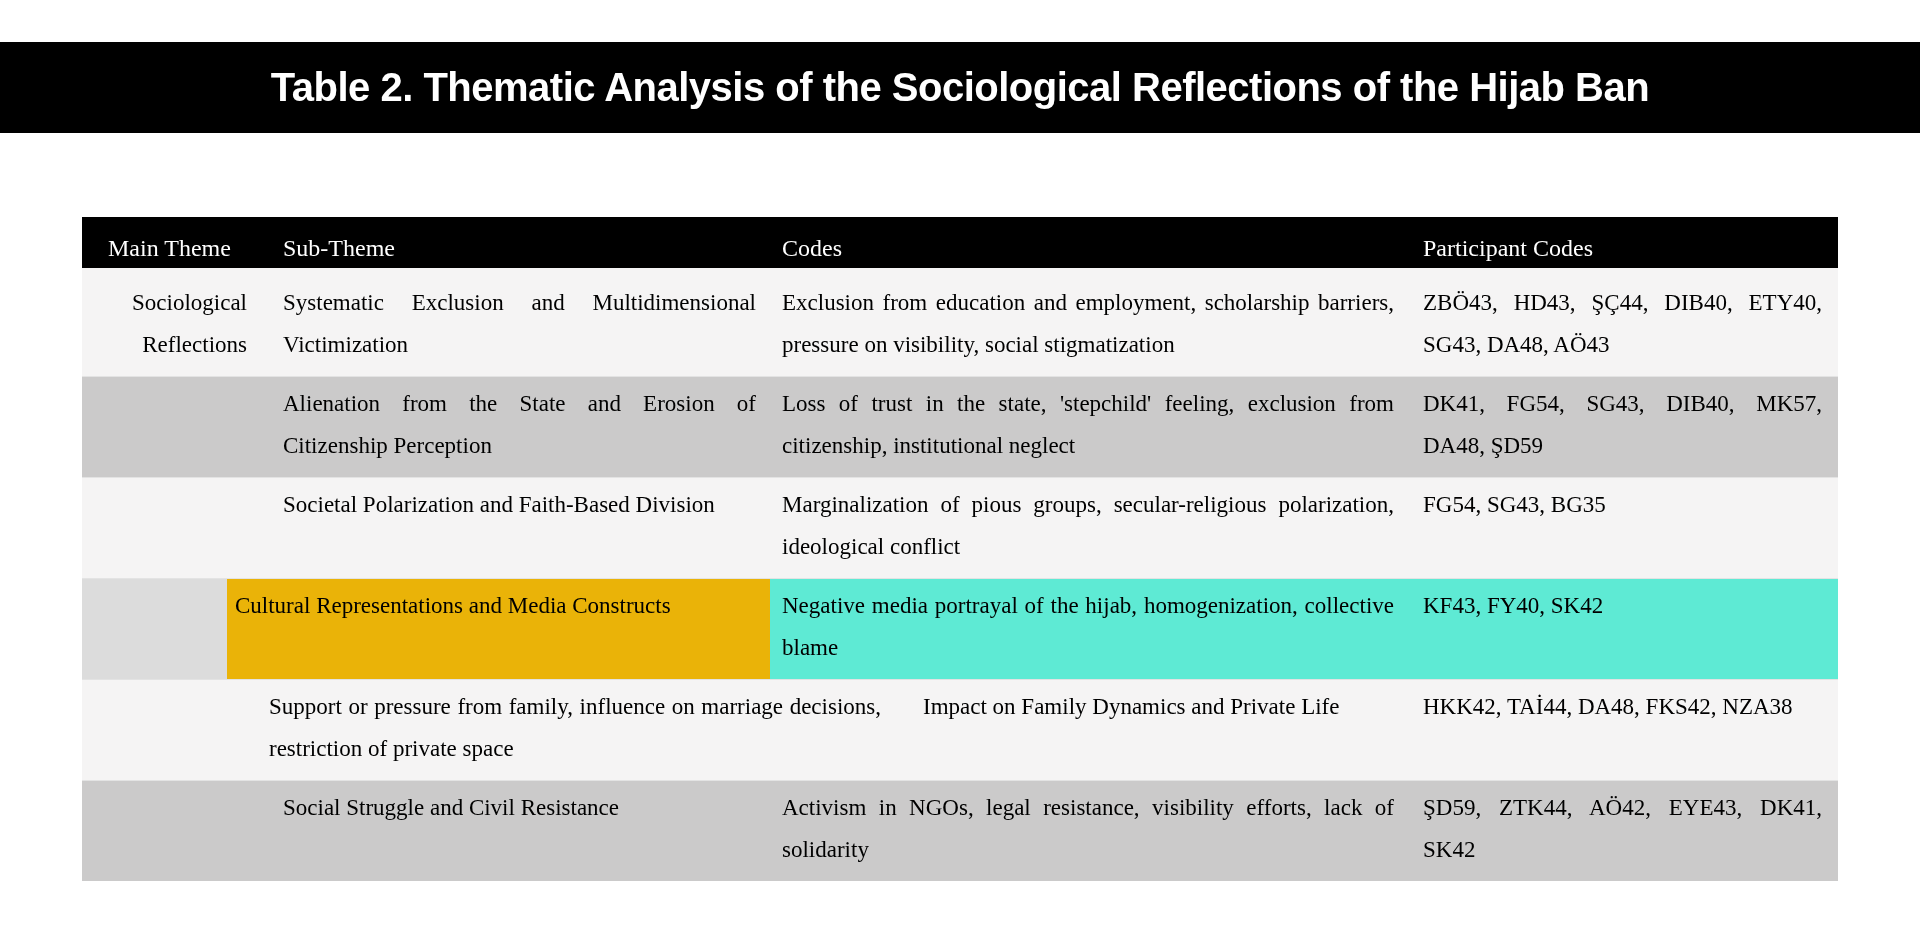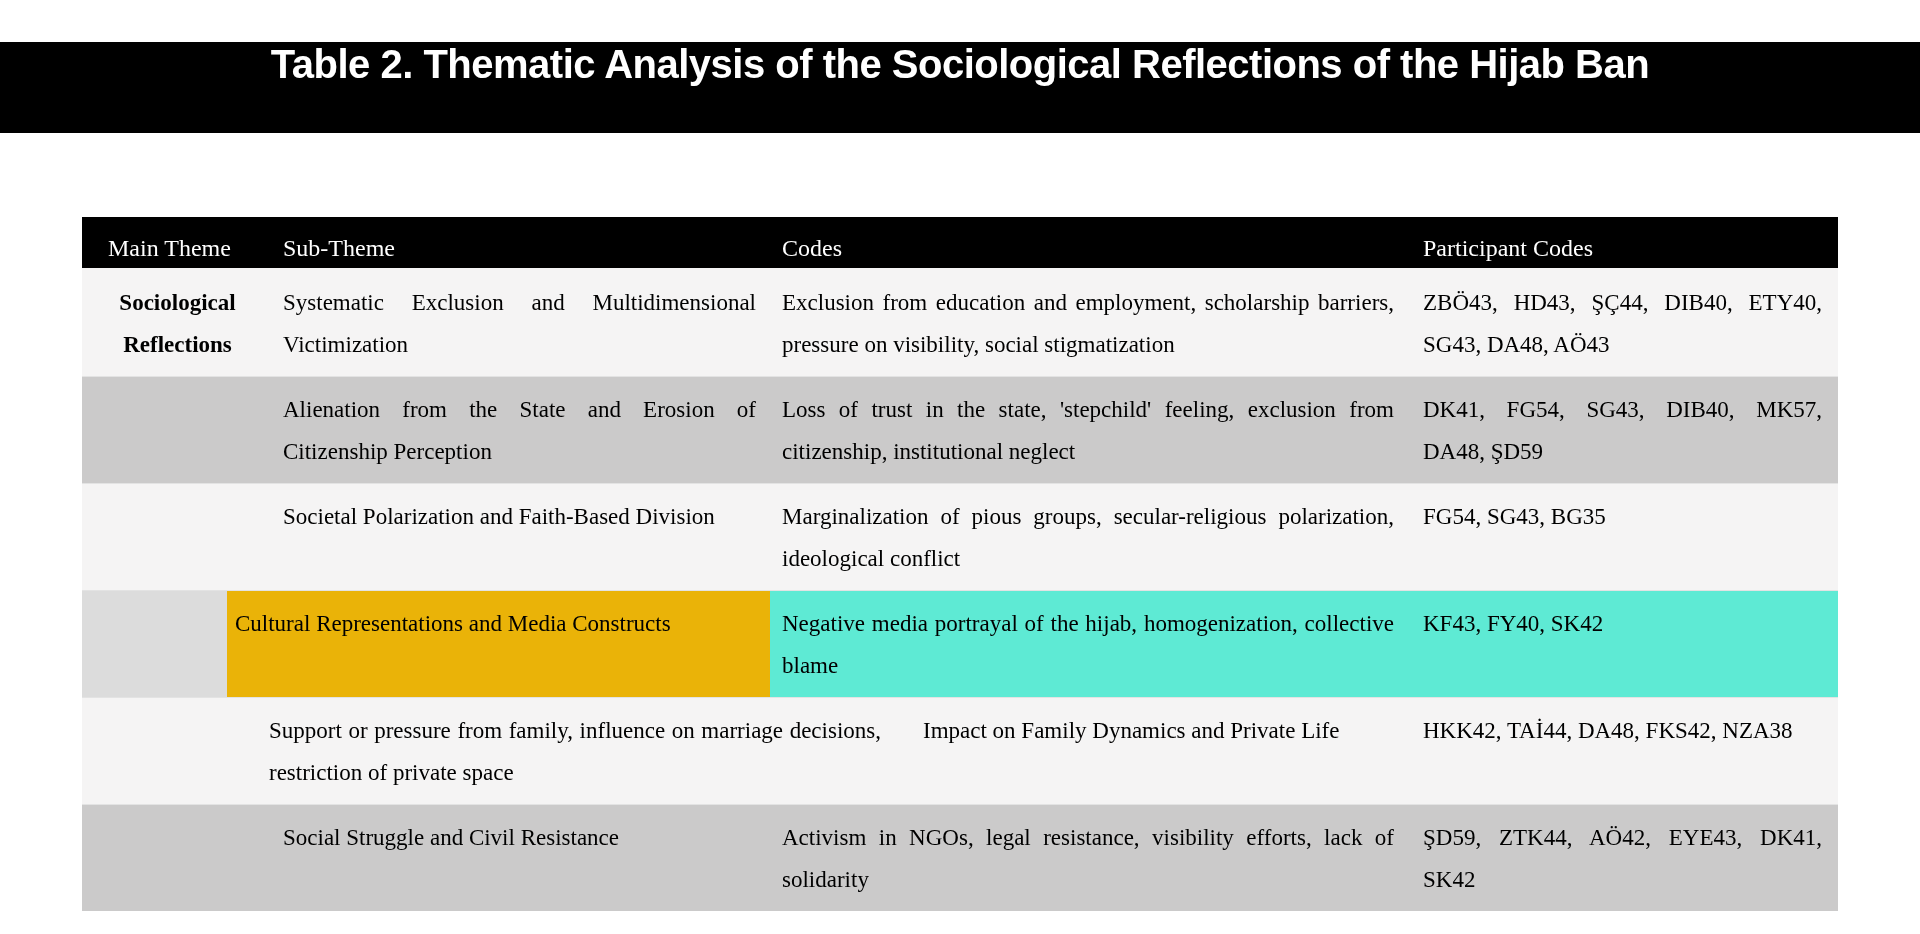--- a/index.html
+++ b/index.html
@@ -12,20 +12,21 @@
     overflow: hidden;
   }
 
   
   .title-banner {
     position: absolute;
     left: 0; top: 42px;
     width: 1920px; height: 91px;
     background: #000000;
     display: flex;
+    align-items: center;
     justify-content: center;
   }
   .title-banner .title-text {
     color: #ffffff;
     font-family: "Liberation Sans", sans-serif;
     font-weight: bold;
     font-size: 40px;
     letter-spacing: -0.5px;
     white-space: nowrap;
   }
@@ -38,21 +39,21 @@
   }
   .t-row {
     display: flex;
     width: 100%;
     box-sizing: border-box;
   }
   .t-cell {
     box-sizing: border-box;
     font-size: 23px;
     line-height: 42px;
-    padding-top: 12px;
+    padding-top: 6px;
     padding-bottom: 10px;
   }
   
   .c1 { width: 175px; padding-left: 26px; padding-right: 10px; }
   .c2 { width: 513px; padding-left: 26px; padding-right: 14px; text-align: justify; }
   .c3 { width: 640px; padding-left: 12px; padding-right: 16px; text-align: justify; }
   .c4 { width: 428px; padding-left: 13px; padding-right: 16px; text-align: justify; font-family: Liberation Serif, serif; }
 
   
   .t-header {
@@ -70,21 +71,21 @@
     text-align: center;
   }
 
   
   .row-light .t-cell { background: #f5f4f4; }
   .row-dark  .t-cell { background: #cbcaca; }
   .t-body-row { border-top: 1px solid #e3e3e3; }
   .t-body-row.first { border-top: none; }
   .t-body-row.first .t-cell { padding-top: 14px; }
 
-  .bold-theme { font-weight: bold; text-align: center; }
+  .bold-theme { font-weight: normal; text-align: right; }
 
   
   .row-offset .c1 { width: 145px; background: #dcdcdc; }
   .row-offset .c2 { width: 543px; padding-left: 8px; background: #eab308; }
   .row-offset .c3, .row-offset .c4 { background: #5eead4; }
 </style>
 </head>
 <body>
 
 <div class="title-banner">

